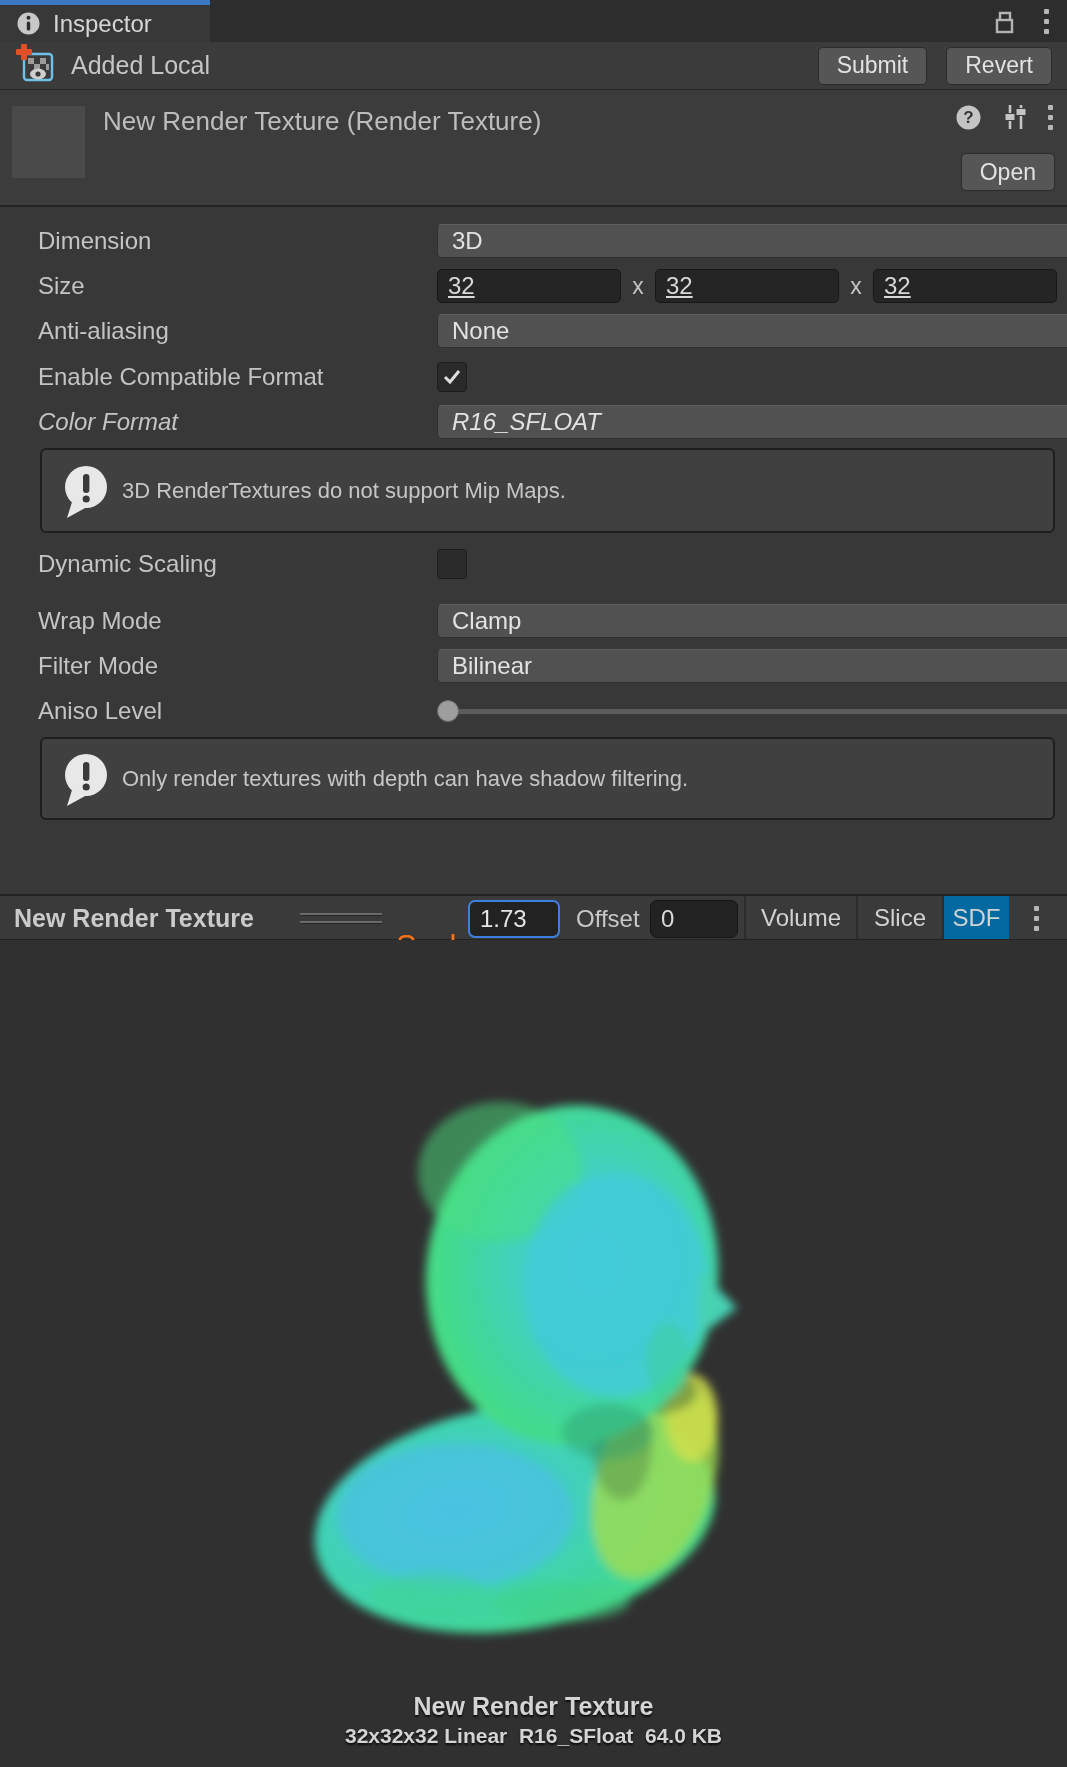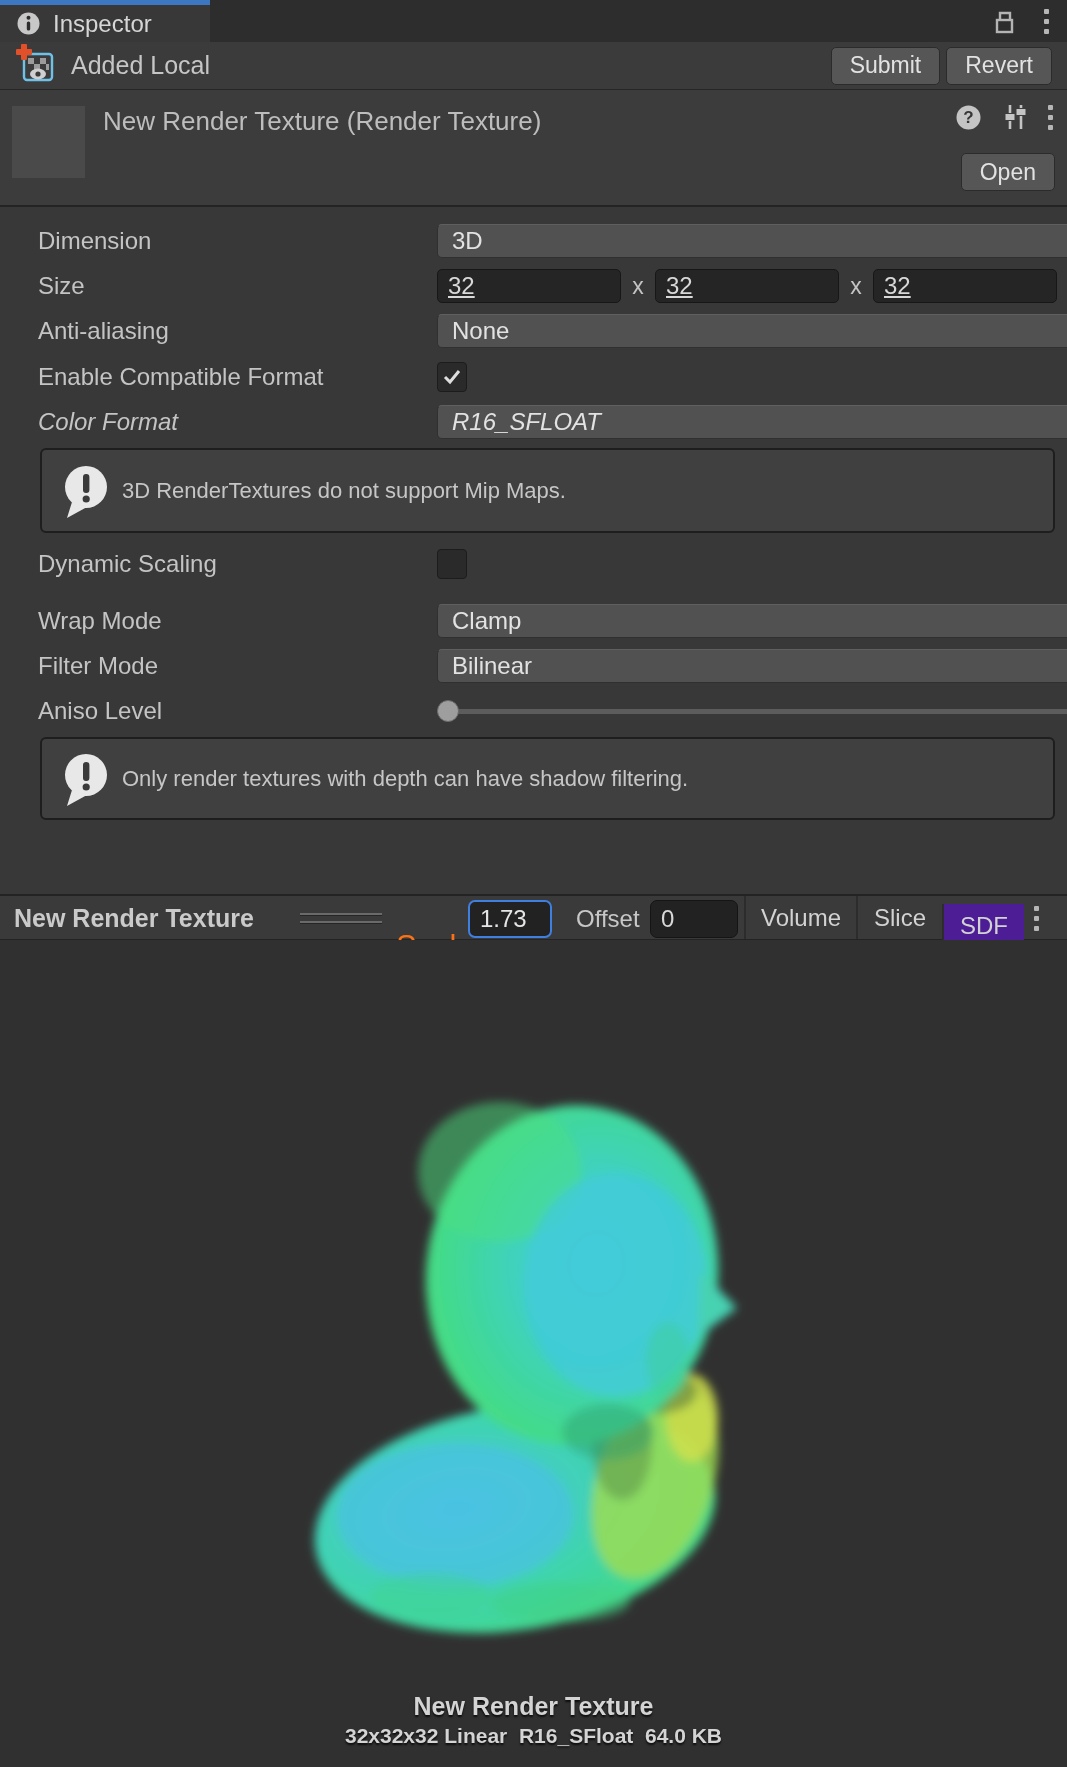--- a/index.html
+++ b/index.html
@@ -18,21 +18,21 @@
     font-size:24px; color:#d6d6d6; }
   .tab-bar-right { margin-left:auto; display:flex; align-items:center; gap:26px; padding-right:18px; }
   .icon-btn { display:flex; align-items:center; justify-content:center; cursor:pointer; }
   .kebab { display:flex; flex-direction:column; gap:5px; }
   .kebab i { width:5px; height:5px; background:#b6b6b6; border-radius:1px; }
   
   .vcs-bar { position:absolute; left:0; top:42px; width:1067px; height:48px;
     background:#3b3b3b; border-bottom:1px solid #262626;
     display:flex; align-items:center; padding:0 15px; }
   .vcs-label { font-size:25px; color:#c6c6c6; margin-left:12px; }
-  .vcs-actions { margin-left:auto; display:flex; gap:6px; }
+  .vcs-actions { margin-left:auto; display:flex; gap:19px; }
   .u-btn { background:#565656; border:1px solid #2b2b2b; border-radius:5px;
     color:#e2e2e2; font-size:23px; padding:4px 18px; height:38px;
     display:flex; align-items:center; cursor:pointer; }
   
   .asset-header { position:absolute; left:0; top:90px; width:1067px; height:117px;
     background:#3c3c3c; border-bottom:2px solid #242424; }
   .thumb { position:absolute; left:12px; top:16px; width:73px; height:72px; background:#4a4a4a; }
   .asset-title { position:absolute; left:103px; top:104px; font-size:26px; color:#bdbdbd; }
   .asset-header { top:90px; }
   .asset-title { top:16px; }
@@ -66,33 +66,33 @@
   .slider .handle { position:absolute; left:0; top:6px; width:22px; height:22px;
     border-radius:50%; background:#9e9e9e; border:1px solid #6a6a6a; }
   
   .pv-toolbar { position:absolute; left:0; top:894px; width:1067px; height:46px;
     background:#3a3a3a; border-top:2px solid #232323; border-bottom:1px solid #232323; }
   .pv-title { position:absolute; left:14px; top:8px; font-size:25px; font-weight:bold; color:#cacaca; }
   .drag-handle { position:absolute; left:300px; top:17px; width:82px; cursor:grab; }
   .drag-handle i { display:block; height:2px; background:#6a6a6a; margin-bottom:6px;
     box-shadow:0 1px 0 #262626; }
   .scale-label { position:absolute; left:396px; top:9px; font-size:31px; color:#f97316; cursor:ew-resize;margin-top:24px; }
-  .scale-input { position:absolute; left:468px; top:4px; width:84px; height:38px;
+  .scale-input { position:absolute; left:468px; top:4px; width:92px; height:38px;
     background:#222; border:2px solid #3e7fe0; border-radius:7px; font-size:24px;
     color:#e6e6e6; display:flex; align-items:center; padding-left:10px; }
   .offset-label { position:absolute; left:576px; top:9px; font-size:24px; color:#c8c8c8; }
   .offset-input { position:absolute; left:650px; top:4px; width:88px; height:38px;
     background:#222; border:1px solid #151515; border-radius:7px; font-size:24px;
     color:#d8d8d8; display:flex; align-items:center; padding-left:10px; }
   .pv-btn { position:absolute; top:0; height:43px; display:flex; align-items:center;
     justify-content:center; font-size:24px; color:#d2d2d2; border-left:2px solid #2c2c2c;
     cursor:pointer; }
   .pv-btn.volume { left:744px; width:112px; }
   .pv-btn.slice  { left:856px; width:86px;  }
-  .pv-btn.sdf    { left:942px; width:82px; background:#4c1d95;margin-top:8px; }
+  .pv-btn.sdf    { left:942px; width:67px; background:#0369a1; }
   .pv-kebab { position:absolute; left:1034px; top:10px; }
   .pv-canvas { position:absolute; left:0; top:940px; width:1067px; height:827px; background:#303030; }
   .pv-info { position:absolute; left:0; width:1067px; text-align:center; font-weight:bold;
     color:#d4d4d4; text-shadow:0 2px 2px rgba(0,0,0,0.75); }
   .pv-info.l1 { top:752px; font-size:25px; }
   .pv-info.l2 { top:784px; font-size:21px; white-space:pre;text-align:center; }
   svg { display:block; }
 </style>
 </head>
 <body>

